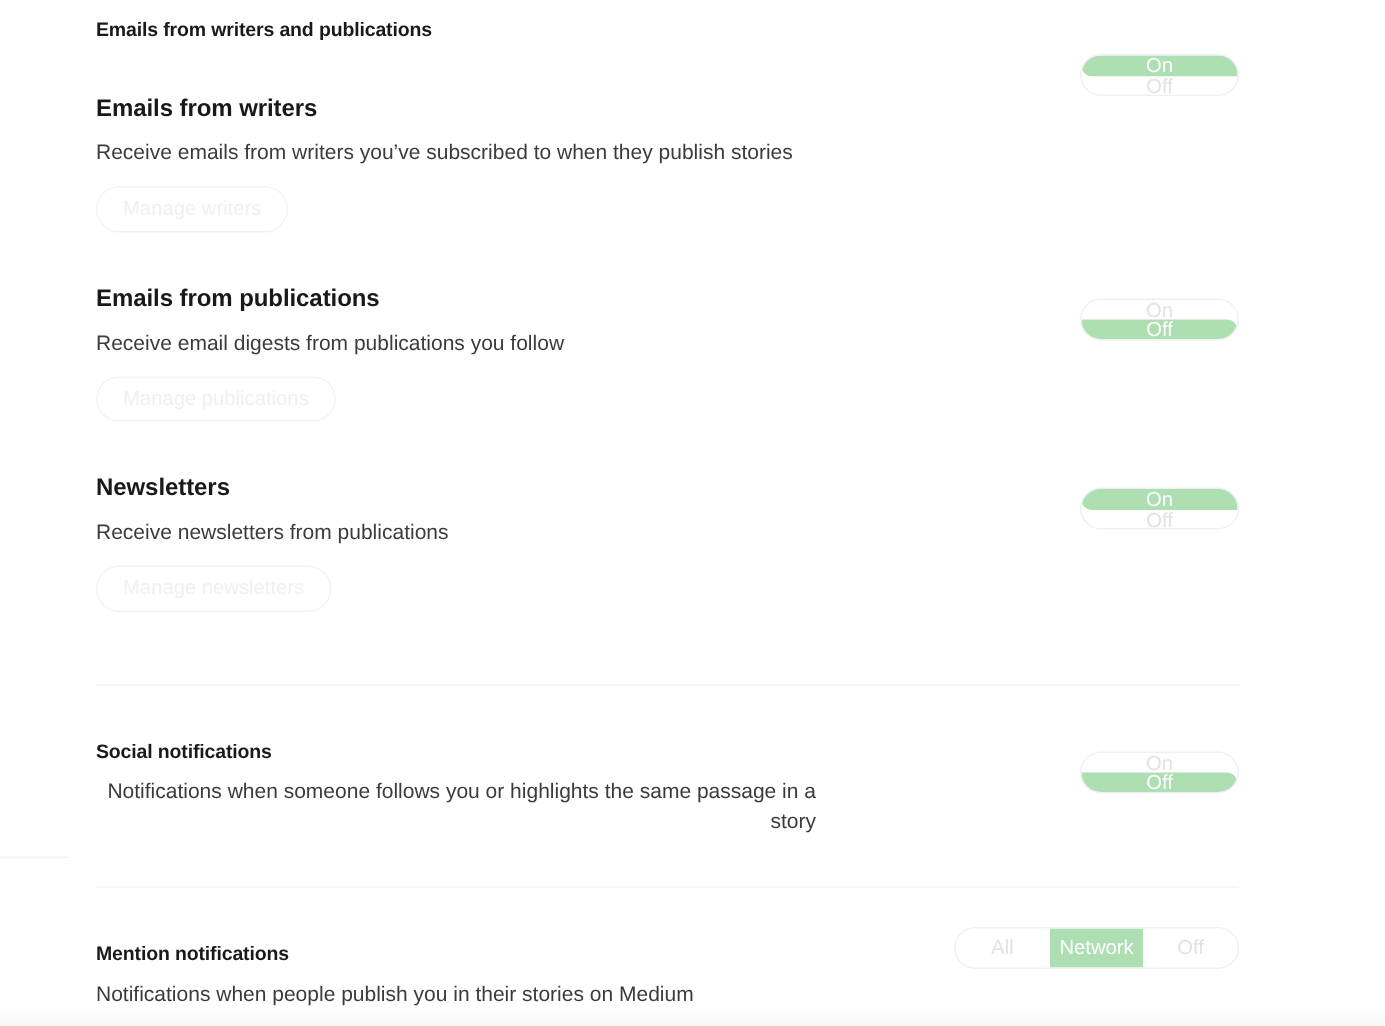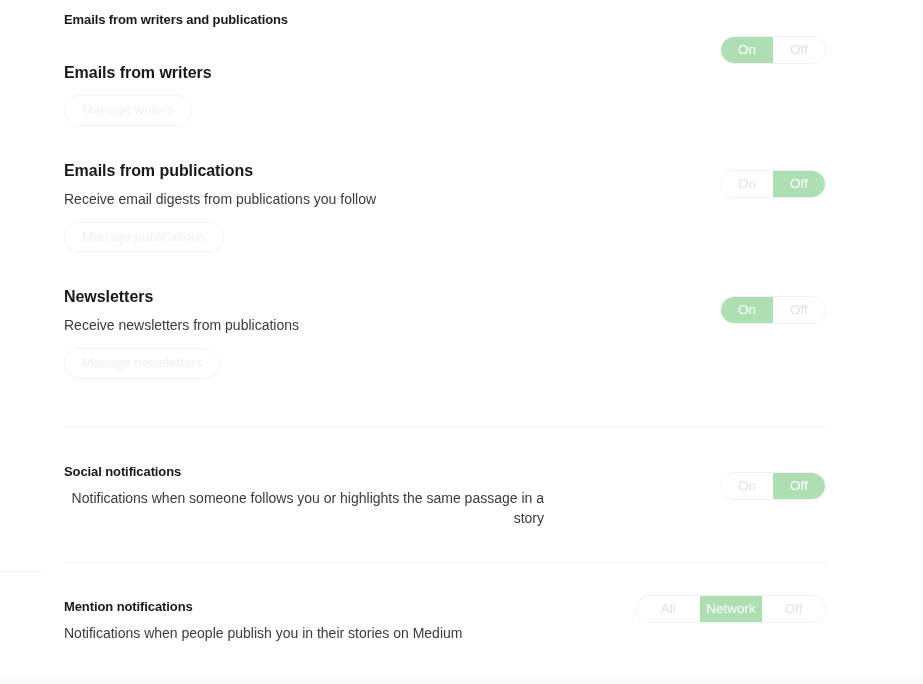--- a/index.html
+++ b/index.html
@@ -115,21 +115,21 @@
     right: 0;
     display: flex;
     align-items: stretch;
     height: 28px;
     border: 1px solid #f0f0f0;
     border-radius: 99px;
     background: #ffffff;
     overflow: hidden;
     box-sizing: border-box;
   }
-  .toggle.two { width: 106px; top: 8px; }
+  .toggle.two { width: 106px; top: 8px; flex-direction: column; }
   .toggle.three { width: 190px; top: 8px; }
 
   .seg {
     flex: 1 1 0;
     display: flex;
     align-items: center;
     justify-content: center;
     font-size: 13.5px;
     color: #e2e2e2;
     background: #ffffff;
@@ -164,20 +164,21 @@
 <div class="page">
 
   <div class="left-edge-rule"></div>
 
   <div class="content">
 
     <h2 class="section-title">Emails from writers and publications</h2>
 
     <div class="row first">
       <h3 class="row-head">Emails from writers</h3>
+      <p class="row-desc">Receive emails from writers you’ve subscribed to when they publish stories</p>
       <button class="manage-btn">Manage writers</button>
 
       <div class="toggle two" style="top:9px;">
         <div class="seg active">On</div>
         <div class="seg">Off</div>
       </div>
     </div>
 
     <div class="row">
       <h3 class="row-head">Emails from publications</h3>
@@ -212,21 +213,21 @@
         <div class="seg active">Off</div>
       </div>
     </div>
 
     <div class="divider tight"></div>
 
     <div class="row">
       <h3 class="row-head large">Mention notifications</h3>
       <p class="row-desc">Notifications when people publish you in their stories on Medium</p>
 
-      <div class="toggle three" style="top:32px;">
+      <div class="toggle three" style="top:26px;">
         <div class="seg">All</div>
         <div class="seg active">Network</div>
         <div class="seg">Off</div>
       </div>
     </div>
 
   </div>
 
   <div class="bottom-fade"></div>
 </div>

